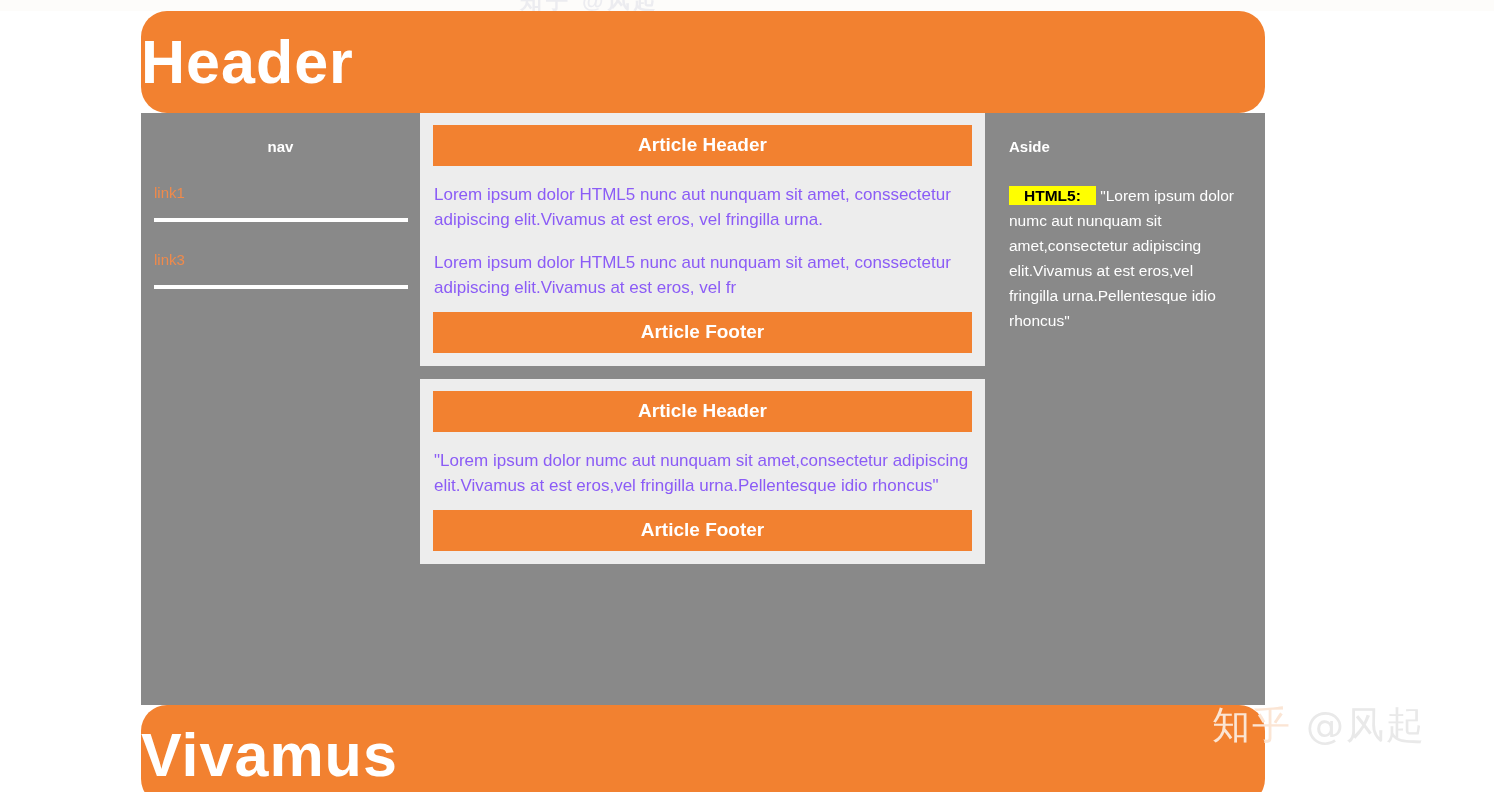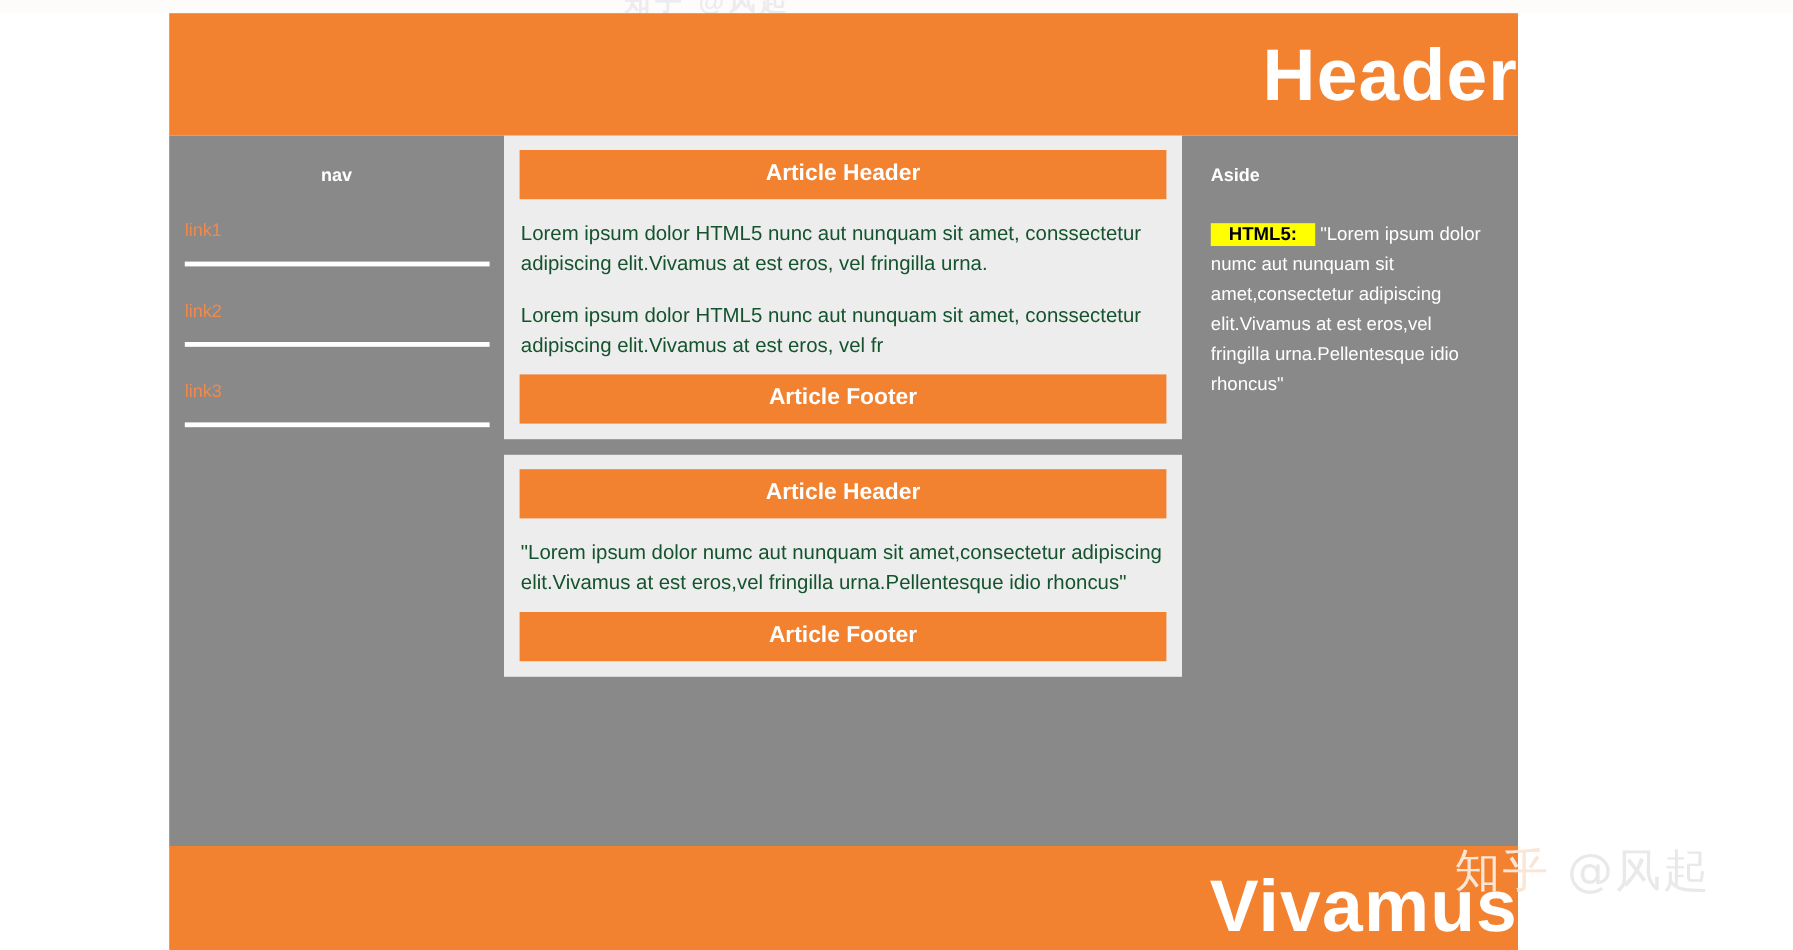--- a/index.html
+++ b/index.html
@@ -39,23 +39,24 @@
     position: absolute;
     left: 141px;
     top: 11px;
     width: 1124px;
     height: 754px;
   }
 
   .banner {
     background: #F28130;
     color: #ffffff;
-    text-align: right;
-    font-weight: bold;
-    box-sizing: border-box;
+    text-align: left;
+    font-weight: bold;
+    box-sizing: border-box;
+    border-radius: 26px;
   }
 
   #site-header {
     height: 102px;
     line-height: 102px;
     font-size: 61px;
     letter-spacing: 1px;
   }
 
   #site-footer {
@@ -118,21 +119,21 @@
   }
   .article-band {
     background: #F28130;
     color: #ffffff;
     font-weight: bold;
     font-size: 19px;
     text-align: center;
     padding: 9px 0 10px 0;
   }
   .article p {
-    color: #14532d;
+    color: #8b5cf6;
     font-size: 17px;
     line-height: 25px;
     margin: 16px 1px 18px 1px;
   }
   .article p.tight { margin-bottom: 12px; }
 
   
   #aside {
     flex: 1 1 auto;
     box-sizing: border-box;
@@ -188,24 +189,20 @@
   <div id="content-row">
 
     <div id="nav">
       <div class="nav-title">nav</div>
 
       <div class="nav-link-block">
         <a href="#" class="nav-link">link1</a>
         <hr class="nav-rule">
       </div>
 
-      <div class="nav-link-block">
-        <a href="#" class="nav-link">link2</a>
-        <hr class="nav-rule">
-      </div>
 
       <div class="nav-link-block">
         <a href="#" class="nav-link">link3</a>
         <hr class="nav-rule">
       </div>
     </div>
 
     <div id="section">
 
       <div class="article">

